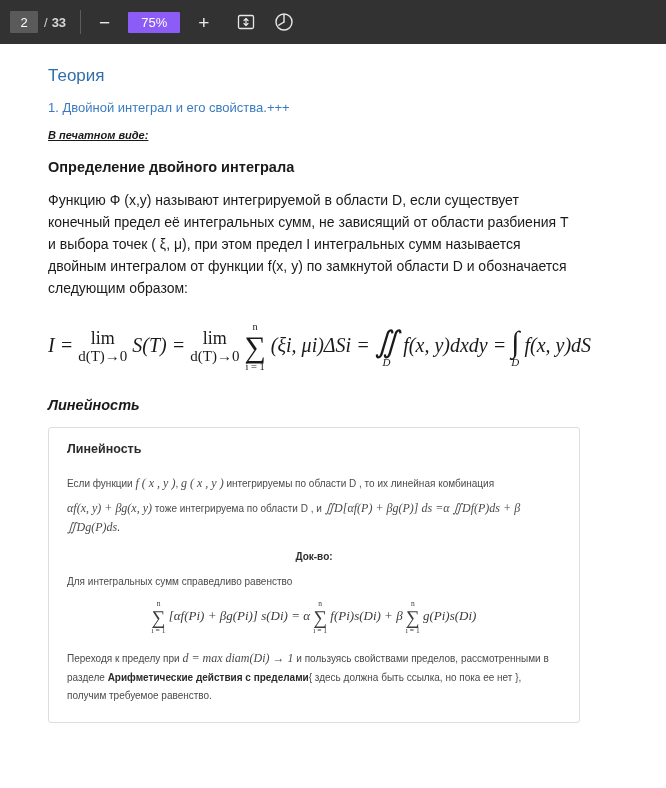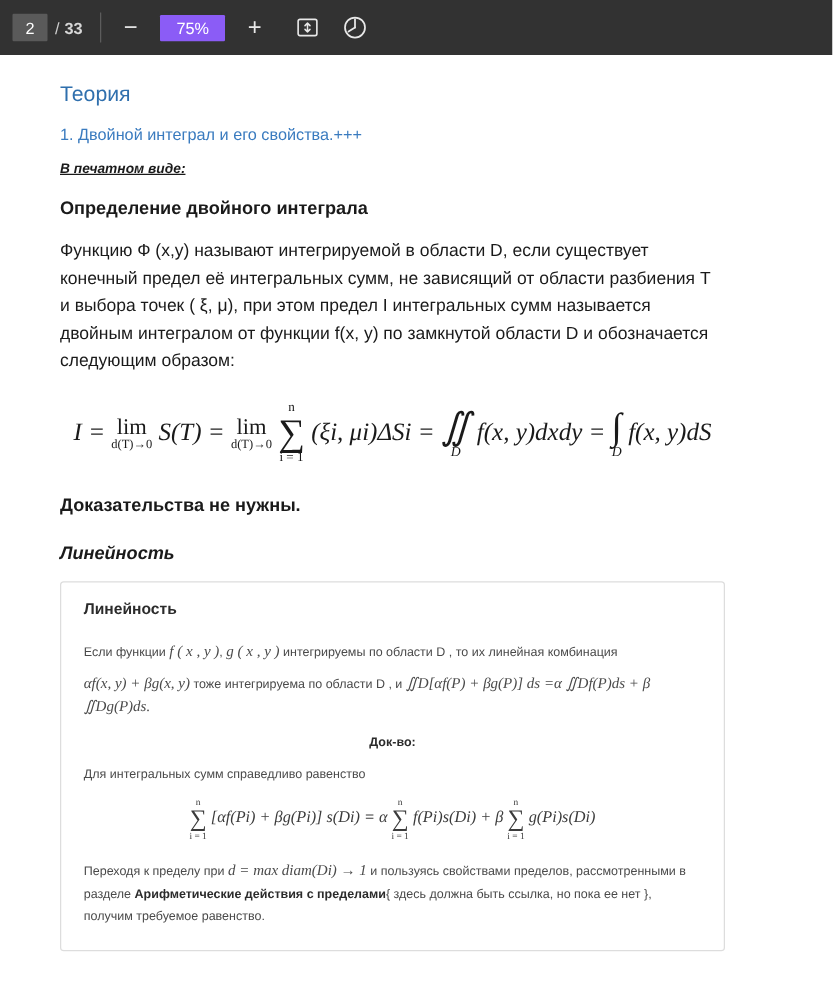--- a/index.html
+++ b/index.html
@@ -139,21 +139,21 @@
     margin: 0 0 24px 0;
     white-space: nowrap;
   }
   .formula-main .lim {
     display: inline-block;
     text-align: center;
     vertical-align: middle;
     font-style: normal;
   }
   .formula-main .lim .top { font-size: 18px; font-style: normal; display:block; line-height:1; }
-  .formula-main .lim .bot { font-size: 10px; display:block; line-height:1.2; }
+  .formula-main .lim .bot { font-size: 15px; display:block; line-height:1.2; }
   .formula-main .sumwrap {
     display: inline-block;
     text-align: center;
     vertical-align: middle;
     font-style: normal;
   }
   .formula-main .sumwrap .top { font-size: 10.5px; display:block; line-height:1; }
   .formula-main .sumwrap .mid { font-size: 30px; display:block; line-height:1; }
   .formula-main .sumwrap .bot { font-size: 10.5px; display:block; line-height:1; }
   .formula-main .intwrap {
@@ -300,21 +300,20 @@
       <span class="bot">D</span>
     </span>
     <span>f(x, y)dxdy =</span>
     <span class="intwrap">
       <span class="mid">∫</span>
       <span class="bot">D</span>
     </span>
     <span>f(x, y)dS</span>
   </div>
 
-  <div class="h-proof">Доказательства не нужны.</div>
 
   <div class="h-lin">Линейность</div>
 
   <div class="card">
     <div class="card-title">Линейность</div>
 
     <p class="card-text">
       <span>Если функции </span><span class="card-math">f ( x ,  y )</span><span>, </span><span class="card-math">g ( x ,  y )</span><span> интегрируемы по области  D , то их линейная комбинация</span>
     </p>
 

